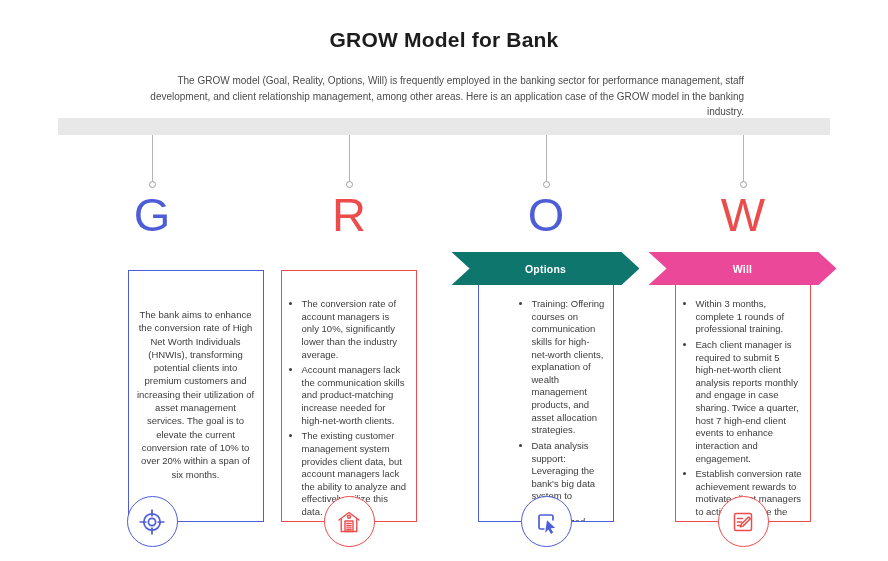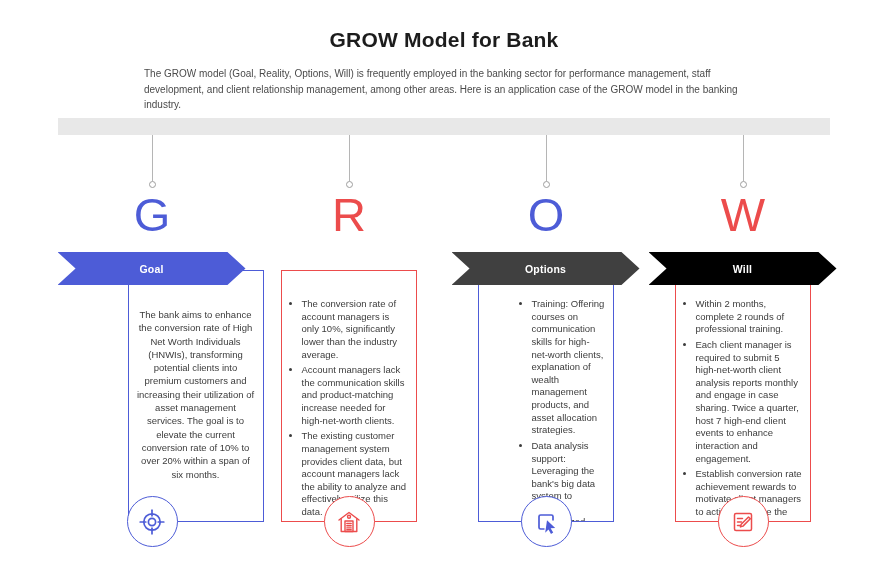--- a/index.html
+++ b/index.html
@@ -6,22 +6,22 @@
   .page {
     position:relative; width:888px; height:561px; background:#ffffff;
     font-family:"Liberation Sans", sans-serif; overflow:hidden;
   }
   .title {
     position:absolute; top:28px; left:0; width:100%;
     text-align:center; font-size:21px; font-weight:700; color:#1c1c1c;
     letter-spacing:0.2px;
   }
   .subtitle {
-    position:absolute; top:66px; left:144px; width:600px;
-    text-align:left; font-size:10px; line-height:1.55; color:#4b4b4b;
+    position:absolute; top:73px; left:144px; width:600px;
+    text-align:right; font-size:10px; line-height:1.55; color:#4b4b4b;
   }
   .timeline-bar {
     position:absolute; left:58px; top:118px; width:772px; height:17px;
     background:#e8e8e8;
   }
   .col { position:absolute; top:0; width:197px; height:561px; }
   .connector {
     position:absolute; left:98px; top:135px; width:1px; height:46px;
     background:#b5b5b5;
   }
@@ -68,23 +68,20 @@
 
 <div class="page">
   <div class="title">GROW Model for Bank</div>
   <div class="subtitle">The GROW model (Goal, Reality, Options, Will) is frequently employed in the banking sector for performance management, staff development, and client relationship management, among other areas. Here is an application case of the GROW model in the banking industry.</div>
   <div class="timeline-bar"></div>
   <div id="columns">
   <div class="col" style="left: 53.5px;">
     <div class="connector"></div>
     <div class="connector-dot"></div>
     <div class="letter" style="color: rgb(77, 92, 215);">G</div>
-    <div class="banner" style="background: rgb(77, 92, 215);">
-      <span class="banner-label">Goal</span>
-    </div>
     <div class="box" style="border-color: rgb(77, 92, 215); margin-left: 44px;">
       <div class="box-content">
             <p class="para">The bank aims to enhance the conversion rate of High Net Worth Individuals (HNWIs), transforming potential clients into premium customers and increasing their utilization of asset management services. The goal is to elevate the current conversion rate of 10% to over 20% within a span of six months.</p>
           </div>
     </div>
     <div class="icon-circle" style="border-color: rgb(77, 92, 215);">
       <span class="col-icon" style="color: rgb(77, 92, 215);">
             <svg width="30" height="30" viewBox="0 0 30 30" fill="none" stroke="currentColor" stroke-width="1.7" stroke-linecap="round">
               <circle cx="15" cy="15" r="8.2"></circle>
               <circle cx="15" cy="15" r="3.6"></circle>
@@ -120,21 +117,21 @@
               <path d="M11.8 15.5 h4.4 M11.8 17.7 h4.4 M11.8 19.9 h4.4 M11.8 21.8 h4.4"></path>
             </svg>
           </span>
     </div>
   </div>
 
   <div class="col" style="left: 447.5px;">
     <div class="connector"></div>
     <div class="connector-dot"></div>
     <div class="letter" style="color: rgb(77, 92, 215);">O</div>
-    <div class="banner" style="background: #404040;">
+    <div class="banner" style="background: #0f766e;">
       <span class="banner-label">Options</span>
     </div>
     <div class="box" style="border-color: rgb(77, 92, 215); padding-left: 33px;">
       <div class="box-content">
             <ul class="bullets">
               <li>Training: Offering courses on communication skills for high-net-worth clients, explanation of wealth management products, and asset allocation strategies.</li>
               <li>Data analysis support: Leveraging the bank's big data system to provide personalized client analysis reports for customer managers, enhancing the precision of recommendations.</li>
               <li>Customer events: Organizing high-end client salons, investment forums, and other activities to increase interaction and build trust with clients.</li>
             </ul>
           </div>
@@ -146,27 +143,27 @@
               <path d="M16 13.2 L24.2 21 L19.6 21.3 L22.2 25.6 L20 26.9 L17.5 22.6 L14.2 25.8 Z" fill="currentColor" stroke="none"></path>
             </svg>
           </span>
     </div>
   </div>
 
   <div class="col" style="left: 644.5px;">
     <div class="connector"></div>
     <div class="connector-dot"></div>
     <div class="letter" style="color: rgb(236, 76, 76);">W</div>
-    <div class="banner" style="background: #000000;">
+    <div class="banner" style="background: #ec4899;">
       <span class="banner-label">Will</span>
     </div>
     <div class="box" style="border-color: rgb(236, 76, 76);">
       <div class="box-content">
             <ul class="bullets">
-              <li>Within 2 months, complete 2 rounds of professional training.</li>
+              <li>Within 3 months, complete 1 rounds of professional training.</li>
               <li>Each client manager is required to submit 5 high-net-worth client analysis reports monthly and engage in case sharing. Twice a quarter, host 7 high-end client events to enhance interaction and engagement.</li>
               <li>Establish conversion rate achievement rewards to motivate client managers to actively explore the market.</li>
             </ul>
           </div>
     </div>
     <div class="icon-circle" style="border-color: rgb(236, 76, 76);">
       <span class="col-icon" style="color: rgb(236, 76, 76);">
             <svg width="28" height="28" viewBox="0 0 28 28" fill="none" stroke="currentColor" stroke-width="1.5" stroke-linecap="round" stroke-linejoin="round">
               <rect x="5.5" y="5.5" width="17" height="17" rx="1.5"></rect>
               <path d="M8.5 10.5 h5 M8.5 14 h4 M8.5 17.5 h3"></path>

